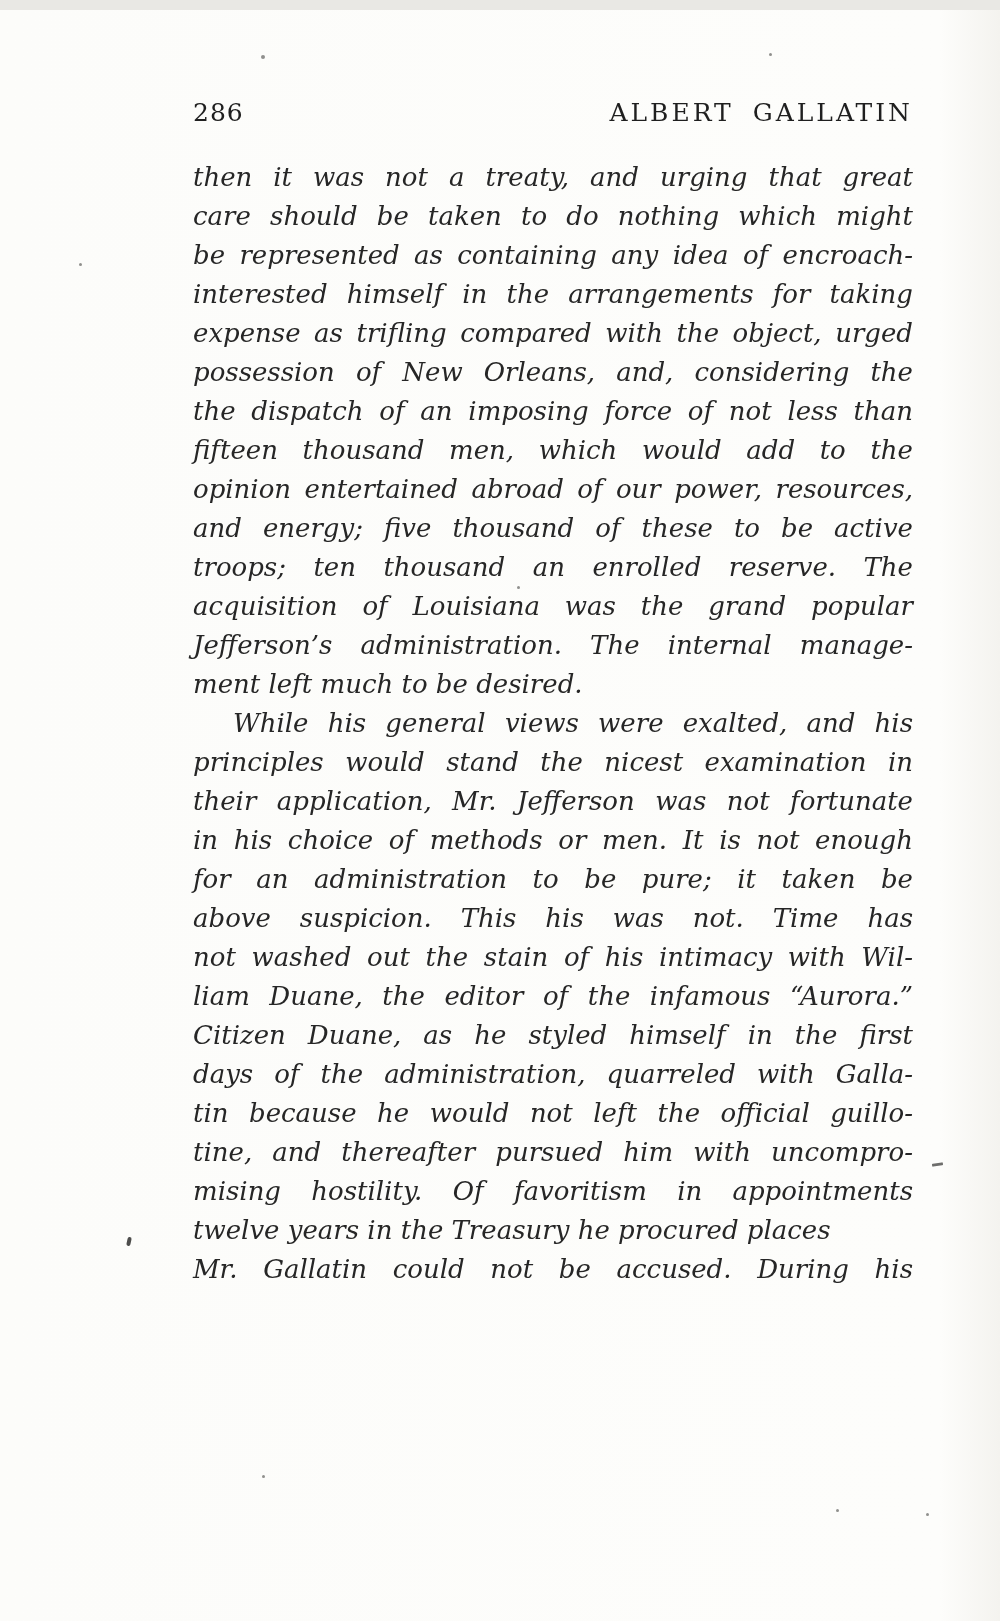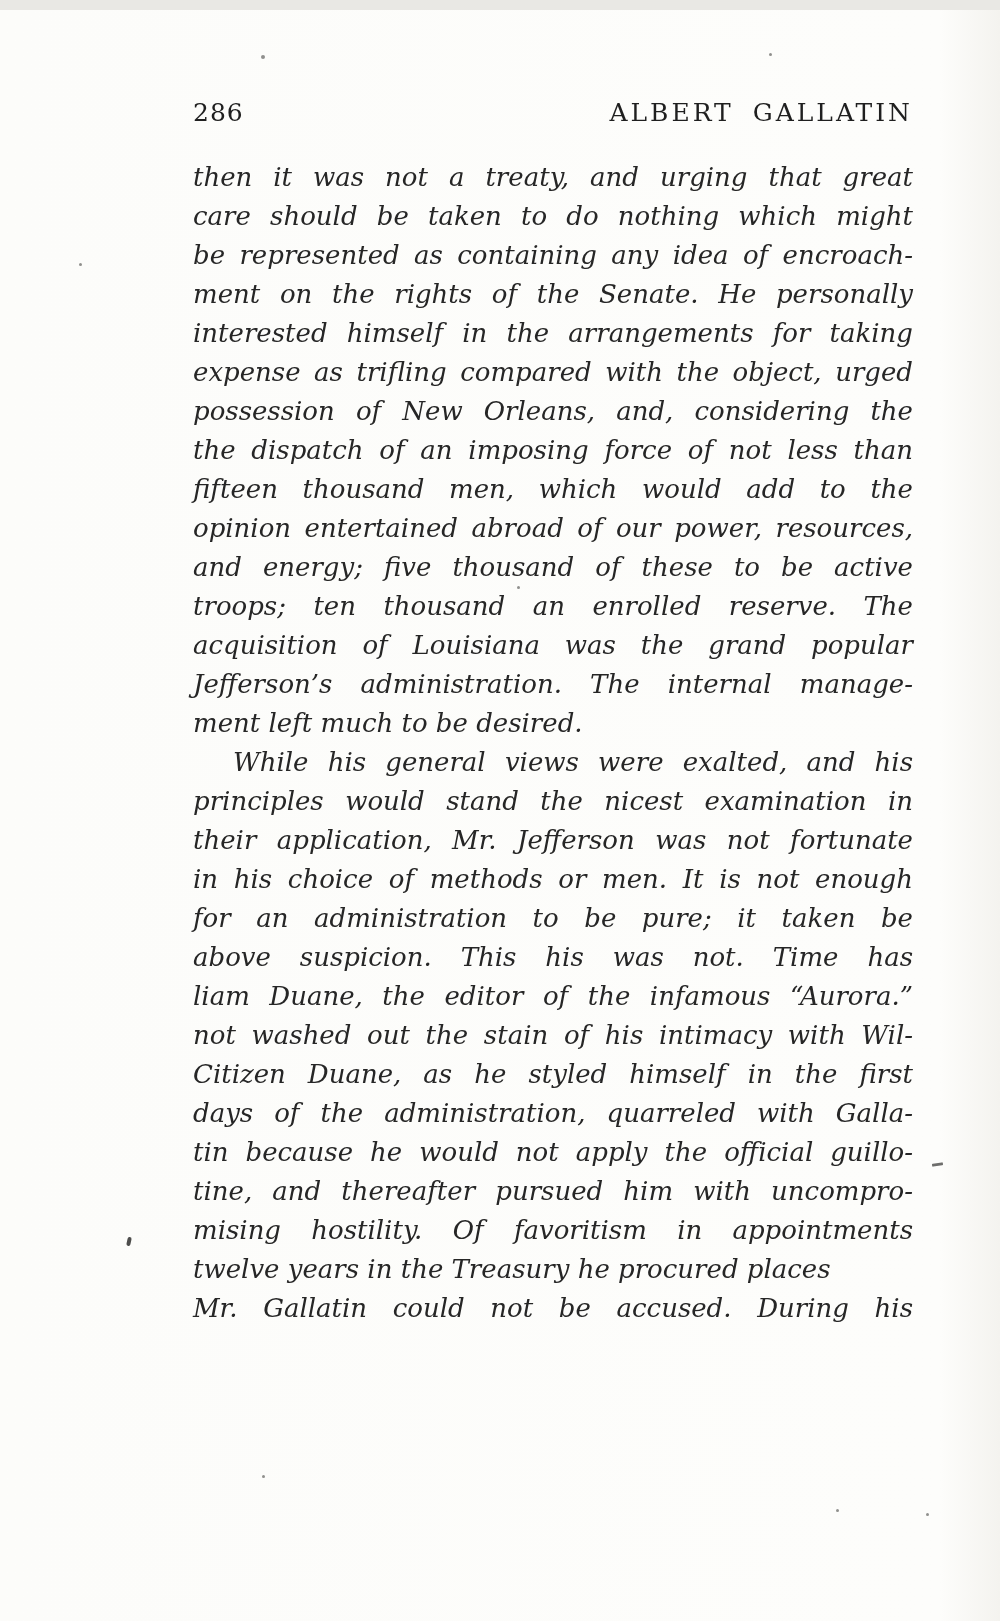--- a/index.html
+++ b/index.html
@@ -88,45 +88,44 @@
   <div class="header-row">
     <span class="page-num">286</span>
     <span class="running-head">ALBERT GALLATIN</span>
   </div>
 
   <div class="page-body">
     <div class="paragraph">
         <div class="line">then it was not a treaty, and urging that great</div>
         <div class="line">care should be taken to do nothing which might</div>
         <div class="line">be represented as containing any idea of encroach-</div>
-        <div class="line">ment on the rights of the Senate. He personally</div>
         <div class="line">interested himself in the arrangements for taking</div>
         <div class="line">expense as trifling compared with the object, urged</div>
         <div class="line">possession of New Orleans, and, considering the</div>
         <div class="line">the dispatch of an imposing force of not less than</div>
         <div class="line">fifteen thousand men, which would add to the</div>
         <div class="line">opinion entertained abroad of our power, resources,</div>
         <div class="line">and energy; five thousand of these to be active</div>
         <div class="line">troops; ten thousand an enrolled reserve. The</div>
         <div class="line">acquisition of Louisiana was the grand popular</div>
         <div class="line">Jefferson’s administration. The internal manage-</div>
         <div class="line last-line">ment left much to be desired.</div>
       </div>
     <div class="paragraph">
         <div class="line indented">While his general views were exalted, and his</div>
         <div class="line">principles would stand the nicest examination in</div>
         <div class="line">their application, Mr. Jefferson was not fortunate</div>
         <div class="line">in his choice of methods or men. It is not enough</div>
         <div class="line">for an administration to be pure; it taken be</div>
         <div class="line">above suspicion. This his was not. Time has</div>
+        <div class="line">not washed out the stain of his intimacy with Wil-</div>
         <div class="line">liam Duane, the editor of the infamous “Aurora.”</div>
-        <div class="line">not washed out the stain of his intimacy with Wil-</div>
         <div class="line">Citizen Duane, as he styled himself in the first</div>
         <div class="line">days of the administration, quarreled with Galla-</div>
-        <div class="line">tin because he would not apply the official guillo-</div>
+        <div class="line">tin because he would not left the official guillo-</div>
         <div class="line">tine, and thereafter pursued him with uncompro-</div>
         <div class="line">mising hostility. Of favoritism in appointments</div>
         <div class="line last-line">twelve years in the Treasury he procured places</div>
         <div class="line">Mr. Gallatin could not be accused. During his</div>
       </div>
   </div>
 
   <div class="speck" style="left:261px; top:45px; width:4px; height:4px;"></div>
   <div class="speck" style="left:769px; top:43px; width:3px; height:3px;"></div>
   <div class="speck" style="left:79px; top:253px; width:3px; height:3px;"></div>

